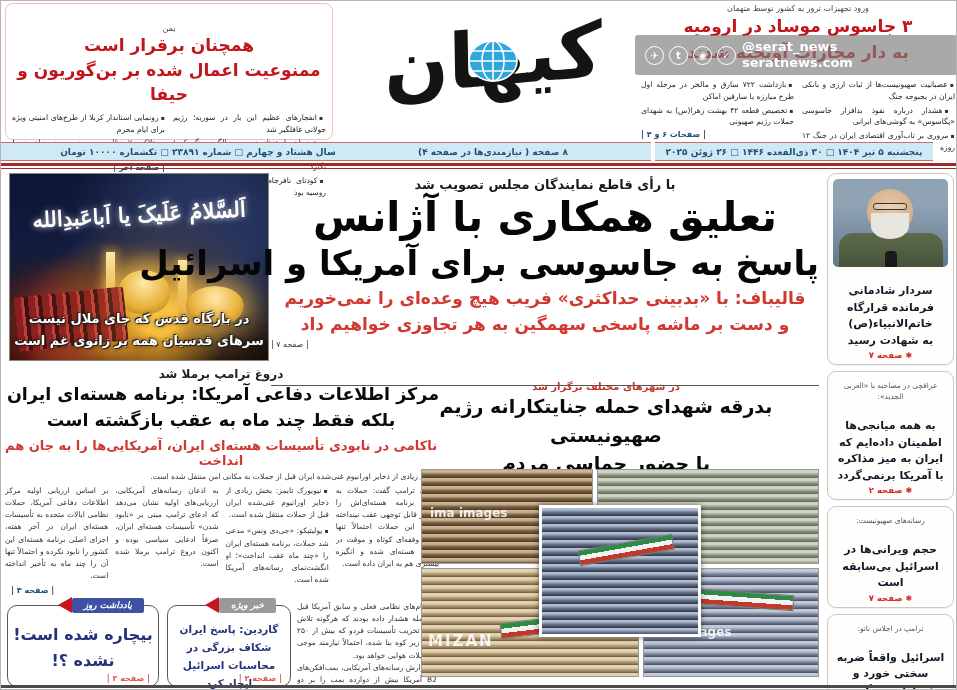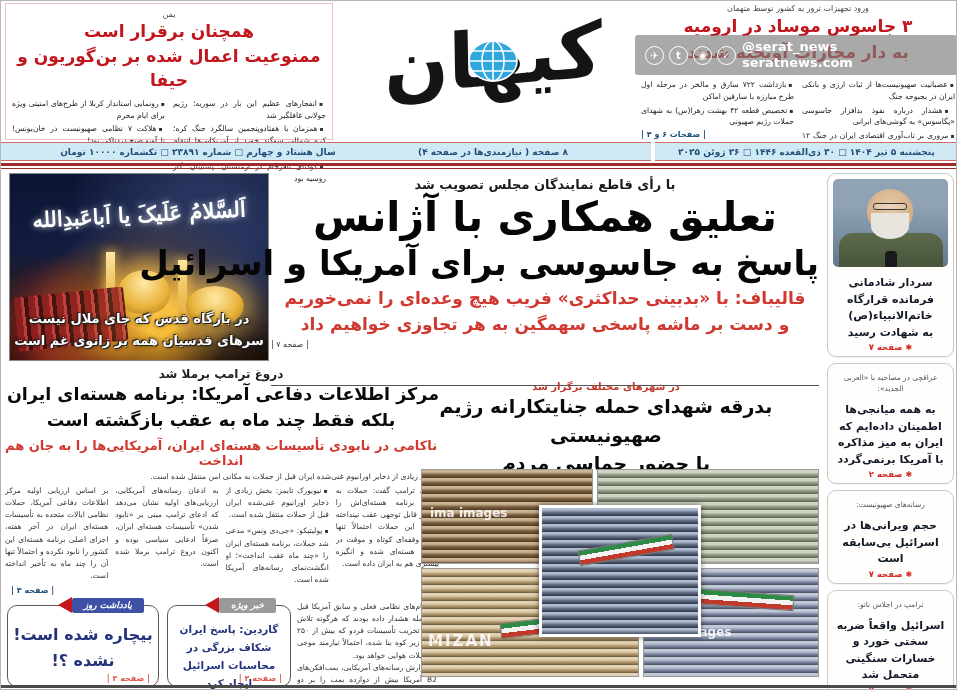--- a/index.html
+++ b/index.html
@@ -3,21 +3,21 @@
 <meta charset="utf-8">
 <style>
   *{margin:0;padding:0;box-sizing:border-box}
   html,body{background:#dcdcdc}
   body{font-family:"DejaVu Sans",sans-serif}
   .page{position:relative;width:957px;height:690px;margin:0 auto;background:#fff;
         border:1px solid #b5b5b5;overflow:hidden;direction:rtl}
   .abs{position:absolute}
 
   
-  .tl-box{left:4px;top:2px;width:328px;height:137px;border:1px solid #eec3c3;border-radius:0;padding:6px 6px}
+  .tl-box{left:4px;top:2px;width:328px;height:137px;border:1px solid #eec3c3;border-radius:8px;padding:20px 6px}
   .tl-overline{text-align:center;font-size:8px;color:#444}
   .tl-head{text-align:center;color:#c2161d;font-weight:bold;font-size:17px;line-height:1.45}
   .cols2{display:flex;gap:8px;margin-top:5px}
   .cols2 .col{flex:1}
   .bullet-item{font-size:7.6px;color:#222;line-height:1.55;margin-bottom:2px;text-align:justify}
   .bullet-mark{color:#333;font-size:6px;margin-left:2px}
   .blue-tag{color:#1f4e79;font-size:8px;font-weight:bold}
   .tl-tag{margin-top:2px}
 
   
@@ -37,21 +37,21 @@
           display:flex;align-items:center;justify-content:center;font-weight:bold}
   .serat-text{color:#fff;font-weight:bold;font-size:13px;line-height:1.2;text-align:left}
   .tr-cols{position:absolute;left:0;top:78px;width:314px;display:flex;gap:8px}
   .tr-cols .col{flex:1}
 
   
   .band{top:141px;height:19px;background:#cfe9f5;border-top:1px solid #d06a63;border-bottom:1px solid #d06a63;
         color:#1f4e79;font-size:9px;font-weight:bold;display:flex;align-items:center;justify-content:center}
   .band-l{left:0;width:394px}
   .band-c{left:334px;width:316px}
-  .band-r{left:654px;width:303px}
+  .band-r{left:654px;width:278px}
   .rule-red1{left:0;top:162px;width:957px;height:3px;background:#9e2b28}
   .rule-red2{left:0;top:167px;width:957px;height:1px;background:#9e2b28}
 
   
   .shrine{left:8px;top:172px;width:260px;height:188px;border:1px solid #888;
           background:
             radial-gradient(circle at 58% 78%, rgba(255,196,60,.95) 0 8%, rgba(230,160,40,.65) 16%, rgba(120,70,20,.25) 34%, transparent 55%),
             radial-gradient(circle at 38% 82%, rgba(255,180,50,.8) 0 6%, rgba(200,120,30,.4) 18%, transparent 40%),
             radial-gradient(circle at 20% 86%, rgba(200,40,40,.55) 0 10%, transparent 30%),
             radial-gradient(circle at 75% 30%, #27355e 0 20%, transparent 60%),
@@ -141,21 +141,21 @@
              margin-bottom:6px;text-align:center;box-shadow:0 1px 1px rgba(0,0,0,.05)}
   .sc-photo{width:100%;height:88px;border-radius:5px;overflow:hidden;position:relative;
             background:linear-gradient(180deg,#8fa3b5 0 30%,#61788c 100%)}
   .sc-photo .head{position:absolute;left:34px;top:10px;width:46px;height:44px;border-radius:50% 50% 46% 46%;
             background:radial-gradient(circle at 50% 40%,#e8c9a8,#c9a377)}
   .sc-photo .beard{position:absolute;left:38px;top:34px;width:38px;height:26px;border-radius:0 0 50% 50%;background:#e8e4de}
   .sc-photo .glasses{position:absolute;left:40px;top:24px;width:34px;height:7px;border:1.5px solid #333;border-radius:3px;background:rgba(255,255,255,.2)}
   .sc-photo .uniform{position:absolute;left:6px;top:54px;width:104px;height:36px;border-radius:14px 14px 0 0;background:linear-gradient(180deg,#5d6b4a,#46523a)}
   .sc-photo .mic{position:absolute;left:52px;top:72px;width:12px;height:18px;border-radius:4px;background:#1a1a1a}
   .sc-kicker{font-size:7.4px;color:#555;margin-top:3px;line-height:1.5}
-  .sc-head{font-size:11px;font-weight:bold;color:#101826;line-height:1.5;margin-top:8px}
+  .sc-head{font-size:11px;font-weight:bold;color:#101826;line-height:1.5;margin-top:16px}
   .sc-page{font-size:8.5px;color:#cf2b23;font-weight:bold;margin-top:1px}
   .flower{color:#cf2b23;font-size:8px}
 </style>
 </head>
 <body>
 
 <div class="page">
 
   <div class="abs tl-box">
     <div class="tl-overline">یمن</div>

